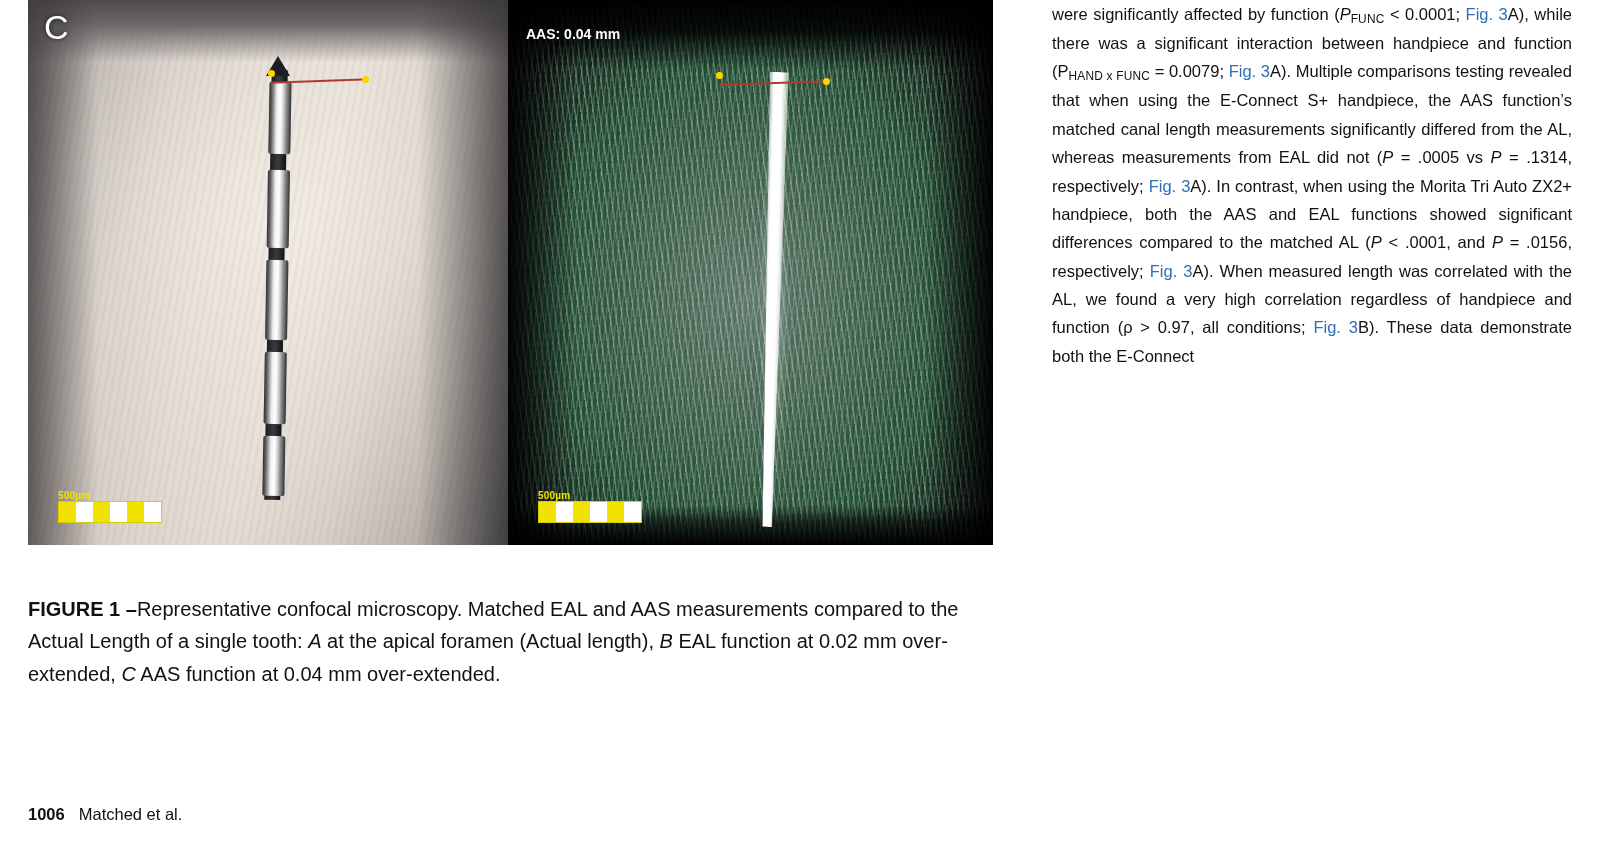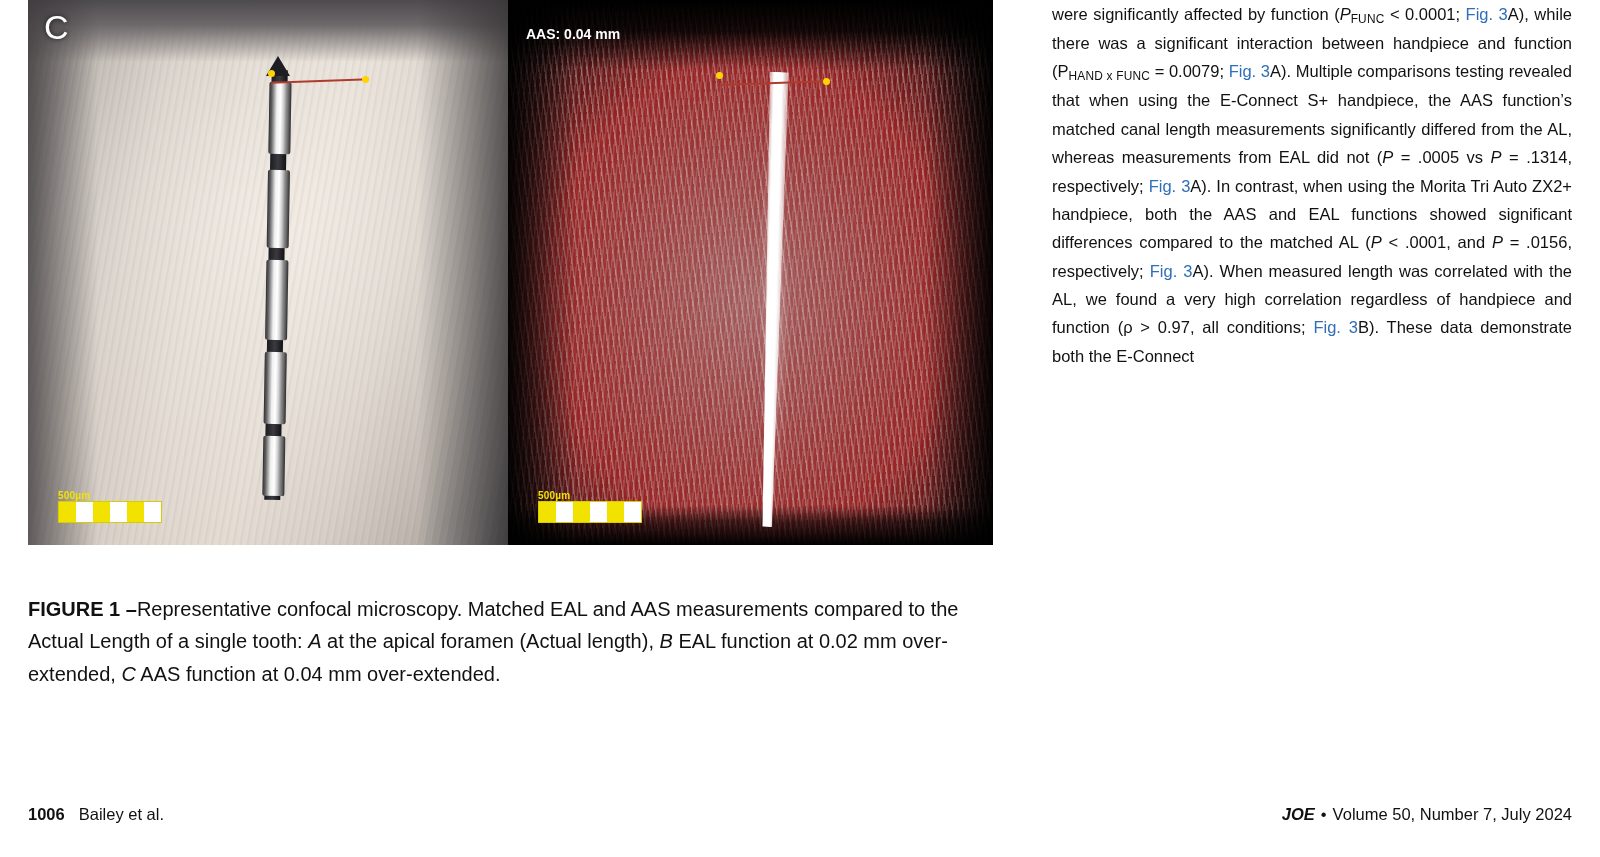--- a/index.html
+++ b/index.html
@@ -41,21 +41,21 @@
   .panel-left {
     width: 480px;
     height: 545px;
     background:
       radial-gradient(ellipse 120% 90% at 50% 40%, rgba(255,250,245,0.55), rgba(120,110,105,0.0) 70%),
       linear-gradient(105deg, #6e6a6b 0%, #8d8784 6%, #b5aea8 14%, #cfc7bf 26%, #ddd5cc 40%, #e3dbd2 55%, #d6cec6 70%, #bdb5ad 84%, #93908e 95%, #6a6869 100%);
   }
   .panel-right {
     width: 485px;
     height: 545px;
-    background: #b91c1c;
+    background: #14532d;
   }
 
   
   .striations {
     position: absolute;
     inset: 0;
     background-image: repeating-linear-gradient(
       100deg,
       rgba(255,255,255,0.10) 0px,
       rgba(255,255,255,0.10) 1px,
@@ -341,20 +341,17 @@
       <b>FIGURE 1 –</b><span>Representative confocal microscopy. Matched EAL and AAS measurements compared to the Actual Length of a single tooth: </span><i>A</i><span> at the apical foramen (Actual length), </span><i>B</i><span> EAL function at 0.02 mm over-extended, </span><i>C</i><span> AAS function at 0.04 mm over-extended.</span>
     </div>
   </div>
 
   <div class="text-col">
     <p><span>were significantly affected by function (</span><i class="ital">P</i><span class="sub">FUNC</span><span> &lt; 0.0001; </span><span class="link">Fig. 3</span><span>A), while there was a significant interaction between handpiece and function (P</span><span class="sub">HAND x FUNC</span><span> = 0.0079; </span><span class="link">Fig. 3</span><span>A). Multiple comparisons testing revealed that when using the E-Connect S+ handpiece, the AAS function’s matched canal length measurements significantly differed from the AL, whereas measurements from EAL did not (</span><i class="ital">P</i><span> = .0005 vs </span><i class="ital">P</i><span> = .1314, respectively; </span><span class="link">Fig. 3</span><span>A). In contrast, when using the Morita Tri Auto ZX2+ handpiece, both the AAS and EAL functions showed significant differences compared to the matched AL (</span><i class="ital">P</i><span> &lt; .0001, and </span><i class="ital">P</i><span> = .0156, respectively; </span><span class="link">Fig. 3</span><span>A). When measured length was correlated with the AL, we found a very high correlation regardless of handpiece and function (ρ &gt; 0.97, all conditions; </span><span class="link">Fig. 3</span><span>B). These data demonstrate both the E-Connect</span></p>
   </div>
 
   <div class="footer">
     <div class="footer-left">
-      <span class="pageno">1006</span><span>Bailey et al.</span>
-    </div>
-    <div class="footer-right">
-      <span class="joe">JOE</span><span class="dot-sep">•</span><span>Volume 50, Number 7, July 2024</span>
+      <span class="pageno">1006</span><span>Matched et al.</span>
     </div>
   </div>
 
 </div>
 
 </body></html>

